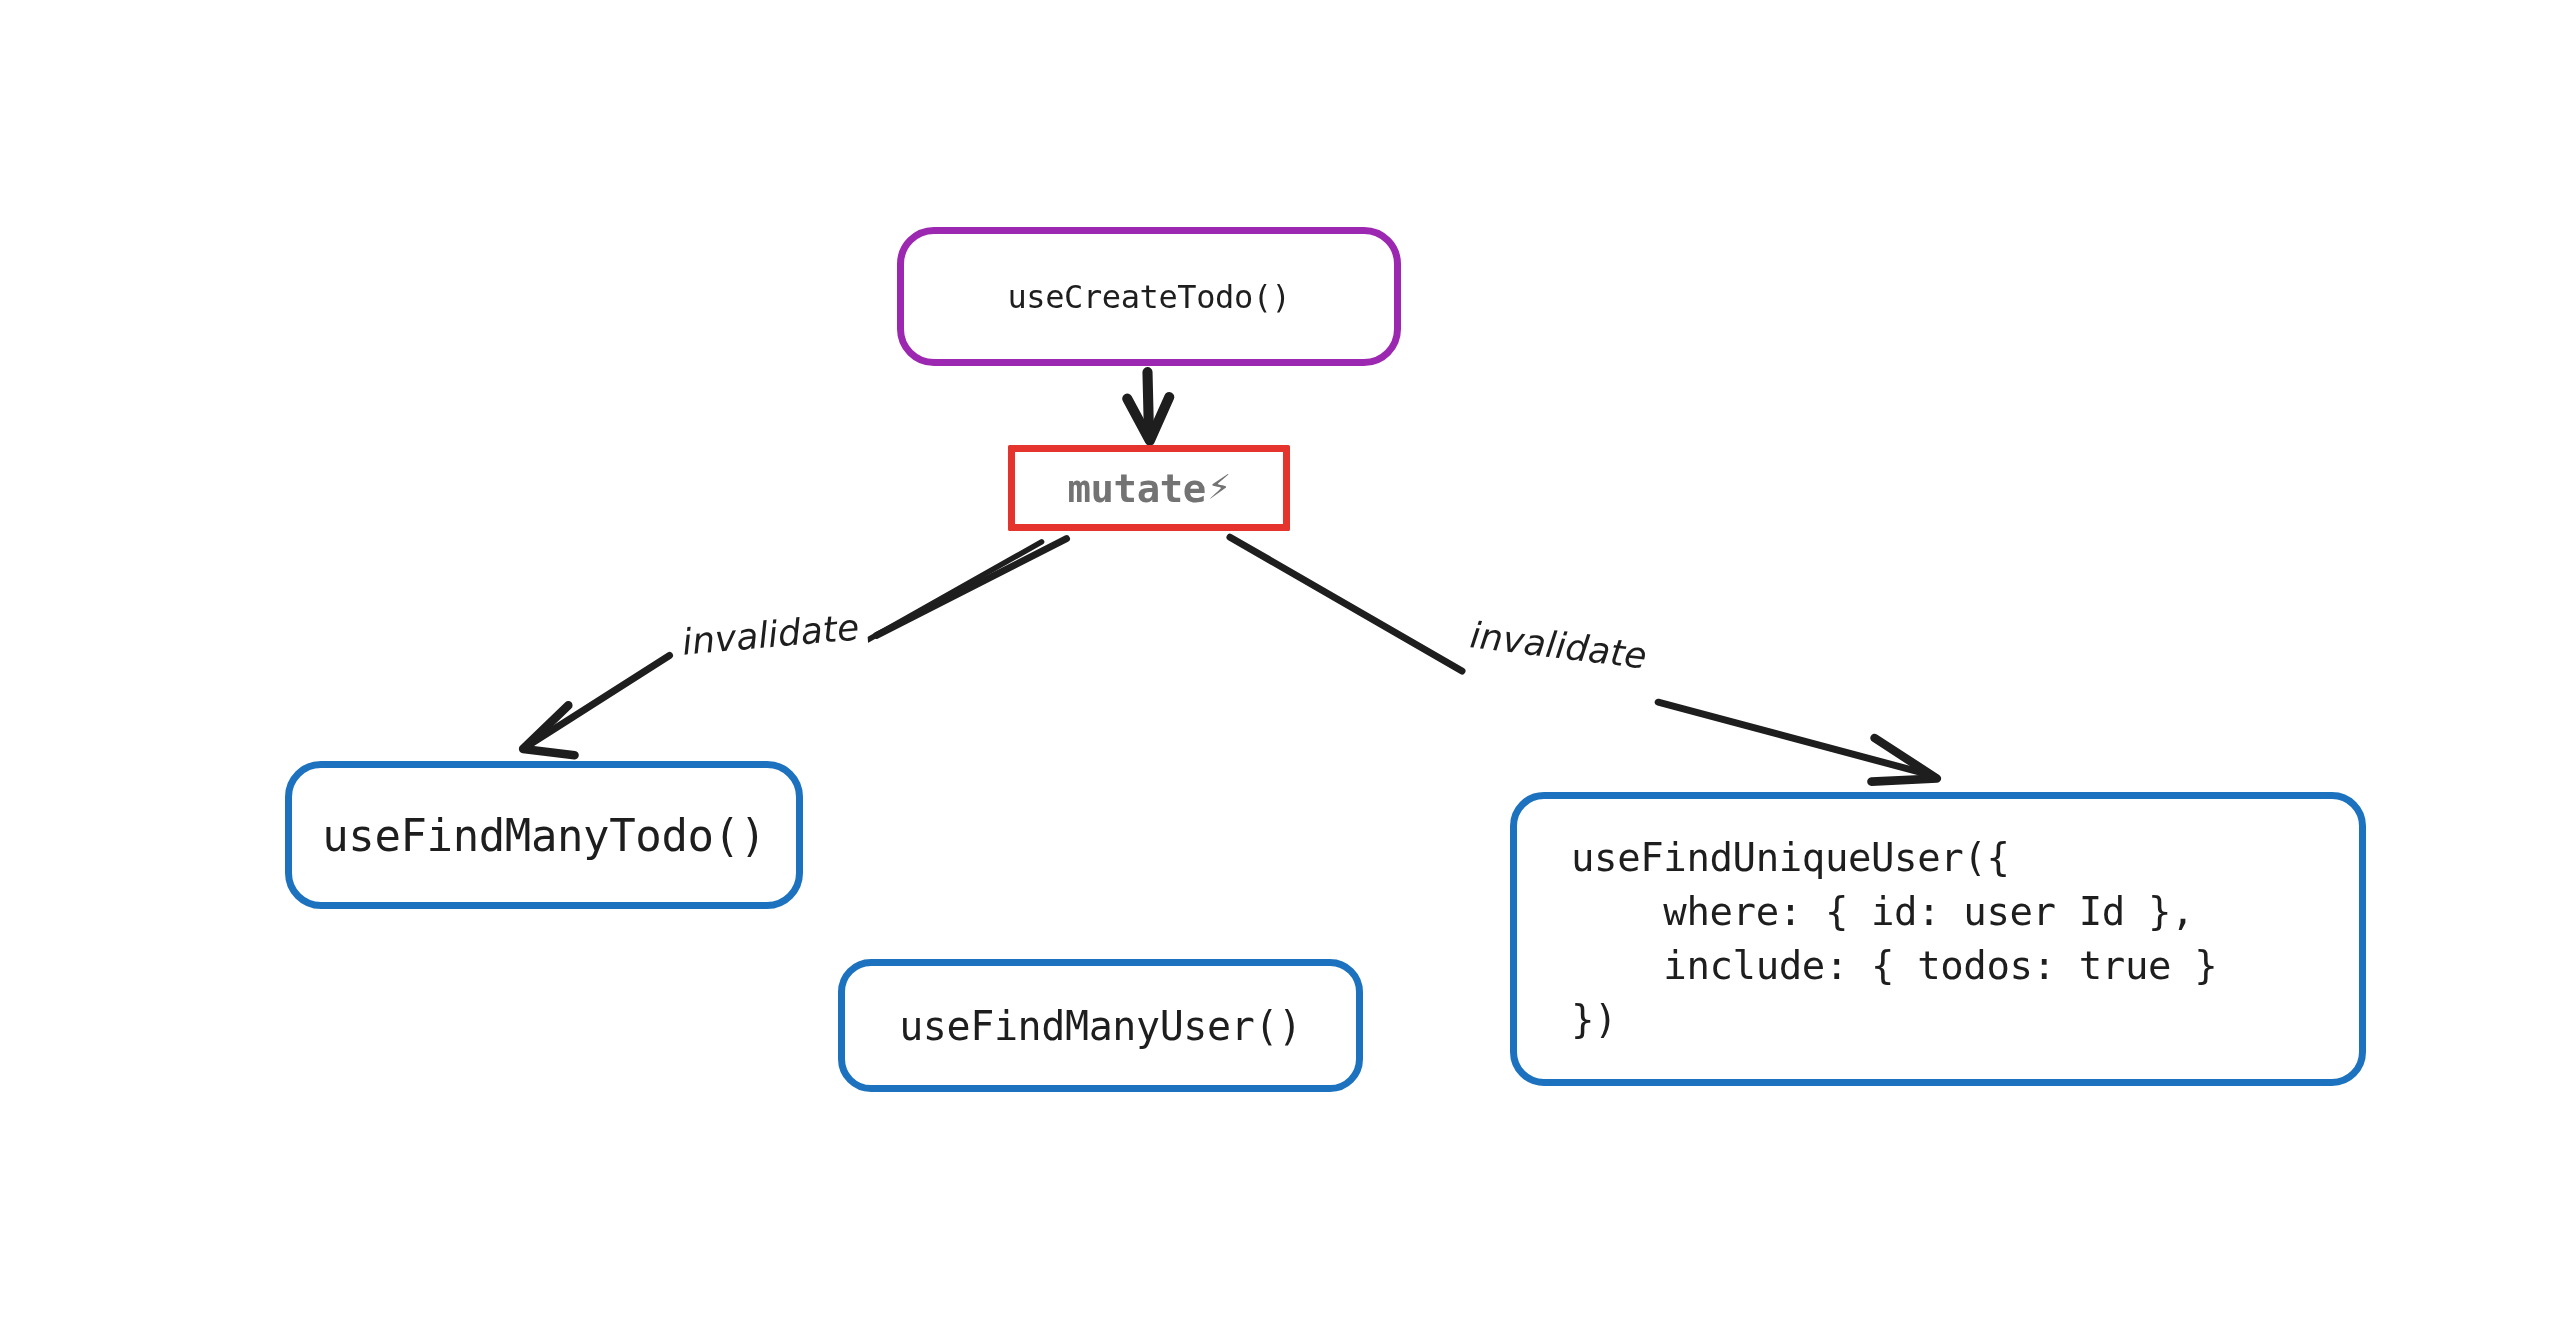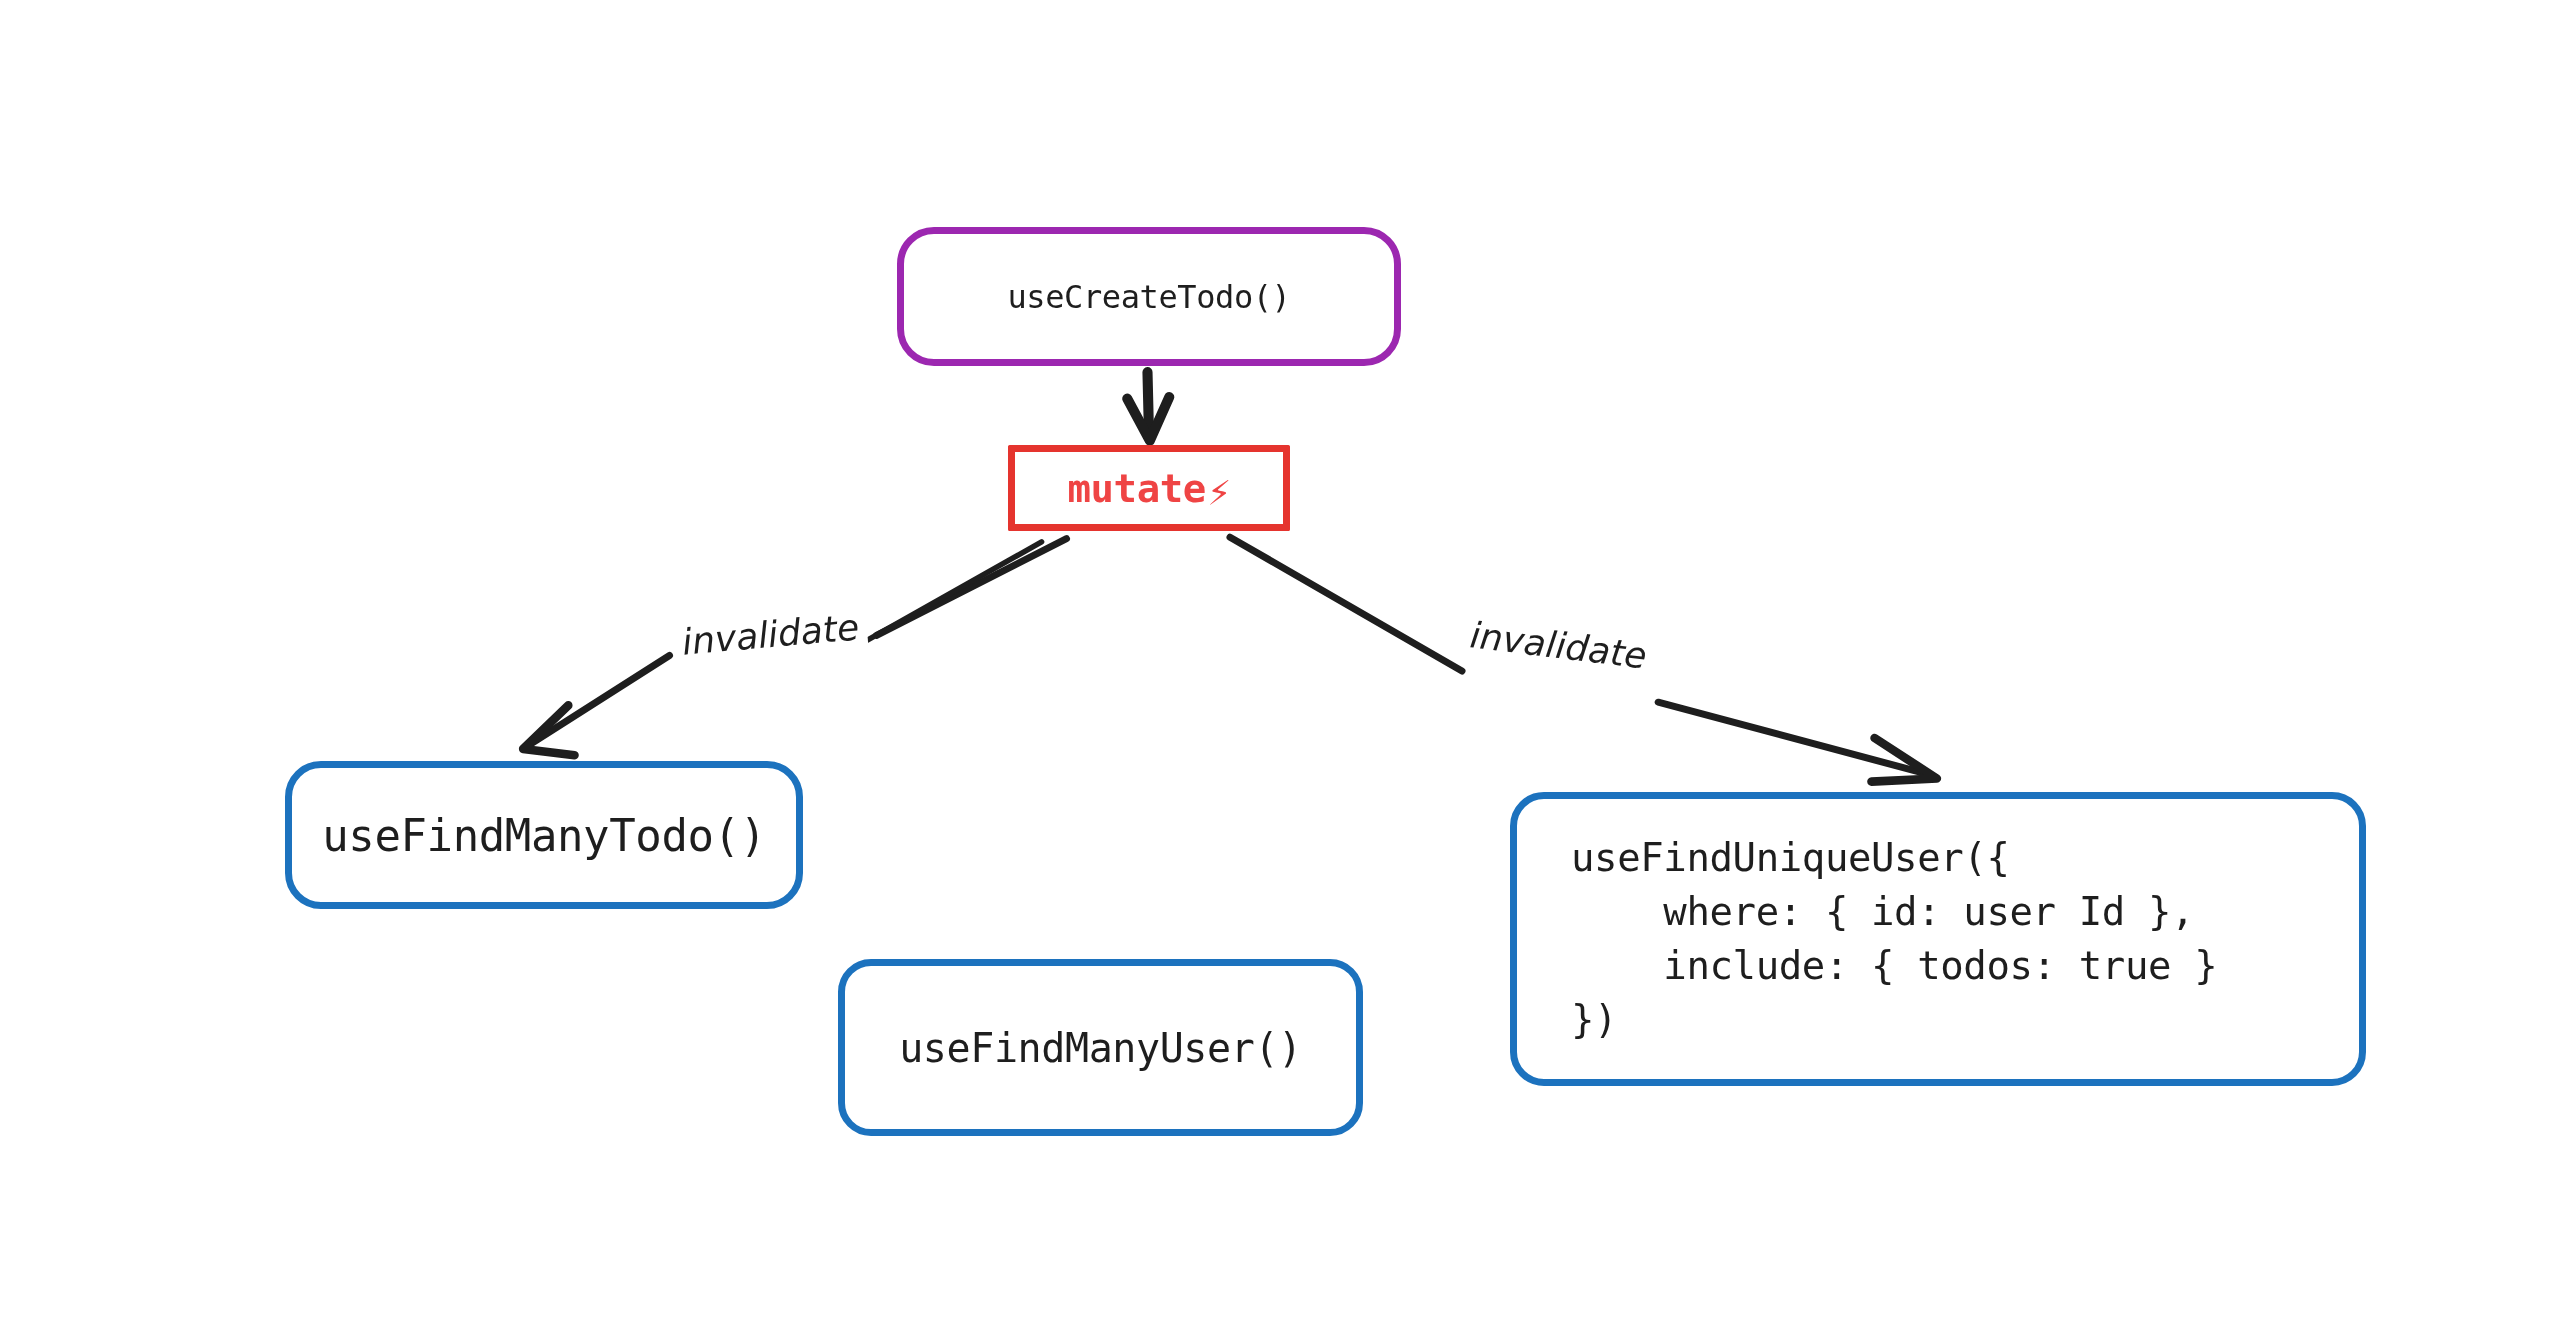--- a/index.html
+++ b/index.html
@@ -58,23 +58,23 @@
     top: 445px;
     width: 282px;
     height: 86px;
     border: 7px solid #E5342E;
     border-radius: 1.6px;
     justify-content: center;
   }
   #node-mutate .node-label {
     font-size: 39px;
     font-weight: bold;
-    color: #ef4444;
+    color: #737373;
     display: flex;
-    align-items: flex-end;
+    align-items: flex-start;
   }
   .bolt {
     display: inline-block;
     margin-left: 1.6px;
     line-height: 1;
   }
 
   
   #node-find-many-todo {
     left: 285px;
@@ -87,21 +87,21 @@
   }
   #node-find-many-todo .node-label {
     font-size: 44px;
   }
 
   
   #node-find-many-user {
     left: 838px;
     top: 959px;
     width: 525px;
-    height: 177px;
+    height: 133px;
     border: 7px solid #1C72BE;
     border-radius: 33px;
     justify-content: center;
   }
   #node-find-many-user .node-label {
     font-size: 40px;
   }
 
   
   #node-find-unique-user {

